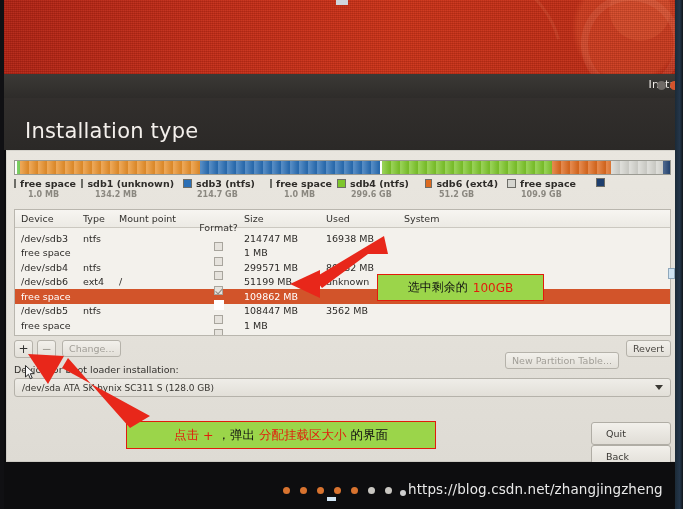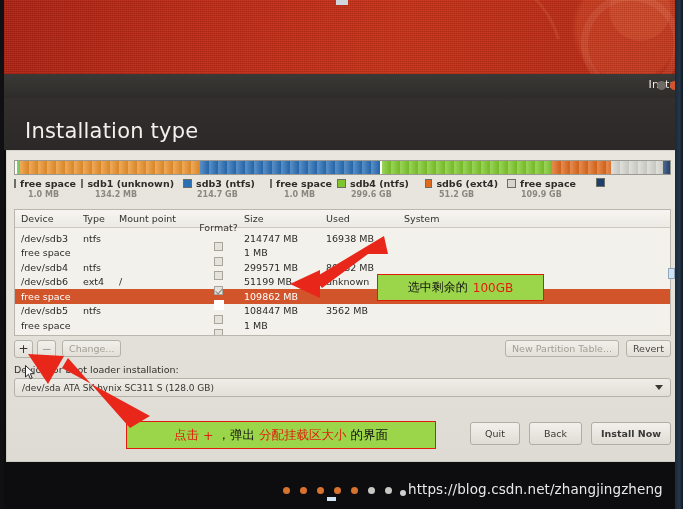--- a/index.html
+++ b/index.html
@@ -117,21 +117,21 @@
   .devlabel{position:absolute;left:8px;top:214px;font-size:9.5px;color:#33312e;}
   .combo{
     position:absolute;left:8px;top:228px;width:657px;height:19px;
     background:linear-gradient(180deg,#efedE8,#e2dfd8);border:1px solid #b5b2aa;border-radius:3px;
     box-sizing:border-box;
   }
   .combo .val{position:absolute;left:7px;top:4px;font-size:9px;color:#36342f;}
   .combo .arw{position:absolute;right:7px;top:6px;width:0;height:0;
     border-left:4px solid transparent;border-right:4px solid transparent;border-top:5px solid #3b3934;}
 
-  .footbtns{position:absolute;right:6px;top:272px;display:flex;gap:9px;}
+  .footbtns{position:absolute;right:6px;top:272px;display:flex;flex-direction:column;}
   .fbtn{
     font-size:9.5px;color:#3a3834;background:linear-gradient(180deg,#f2f0eb,#e0ddd6);
     border:1px solid #b0ada5;border-radius:3px;padding:5px 14px;box-sizing:border-box;white-space:nowrap;
   }
   .fbtn.primary{font-weight:700;padding:5px 9px;}
 
   
   .botbar{position:absolute;left:0;top:462px;width:683px;height:47px;background:#0d0d0f;}
   .dots{position:absolute;left:283px;top:487px;display:flex;gap:10px;}
   .dots i{display:block;width:7px;height:7px;border-radius:50%;background:#d8732f;}
@@ -348,21 +348,21 @@
             <div class="c-used"></div>
             <div class="c-sys"></div>
           </div>
         </div>
     </div>
 
     <div class="btnrow">
       <div class="gbtn sq" style="left:0;top:0;">+</div>
       <div class="gbtn sq dim" style="left:23px;top:0;">−</div>
       <div class="gbtn dim" style="left:48px;top:0;">Change...</div>
-      <div class="gbtn dim" style="right:52px;top:0;">New Partition Table...</div>
+      <div class="gbtn dim" style="right:52px;top:12px;">New Partition Table...</div>
       <div class="gbtn" style="right:0;top:0;">Revert</div>
     </div>
 
     <div class="devlabel">Device for boot loader installation:</div>
 
     <div class="combo">
       <div class="val">/dev/sda   ATA SK hynix SC311 S (128.0 GB)</div>
       <div class="arw"></div>
     </div>
 

